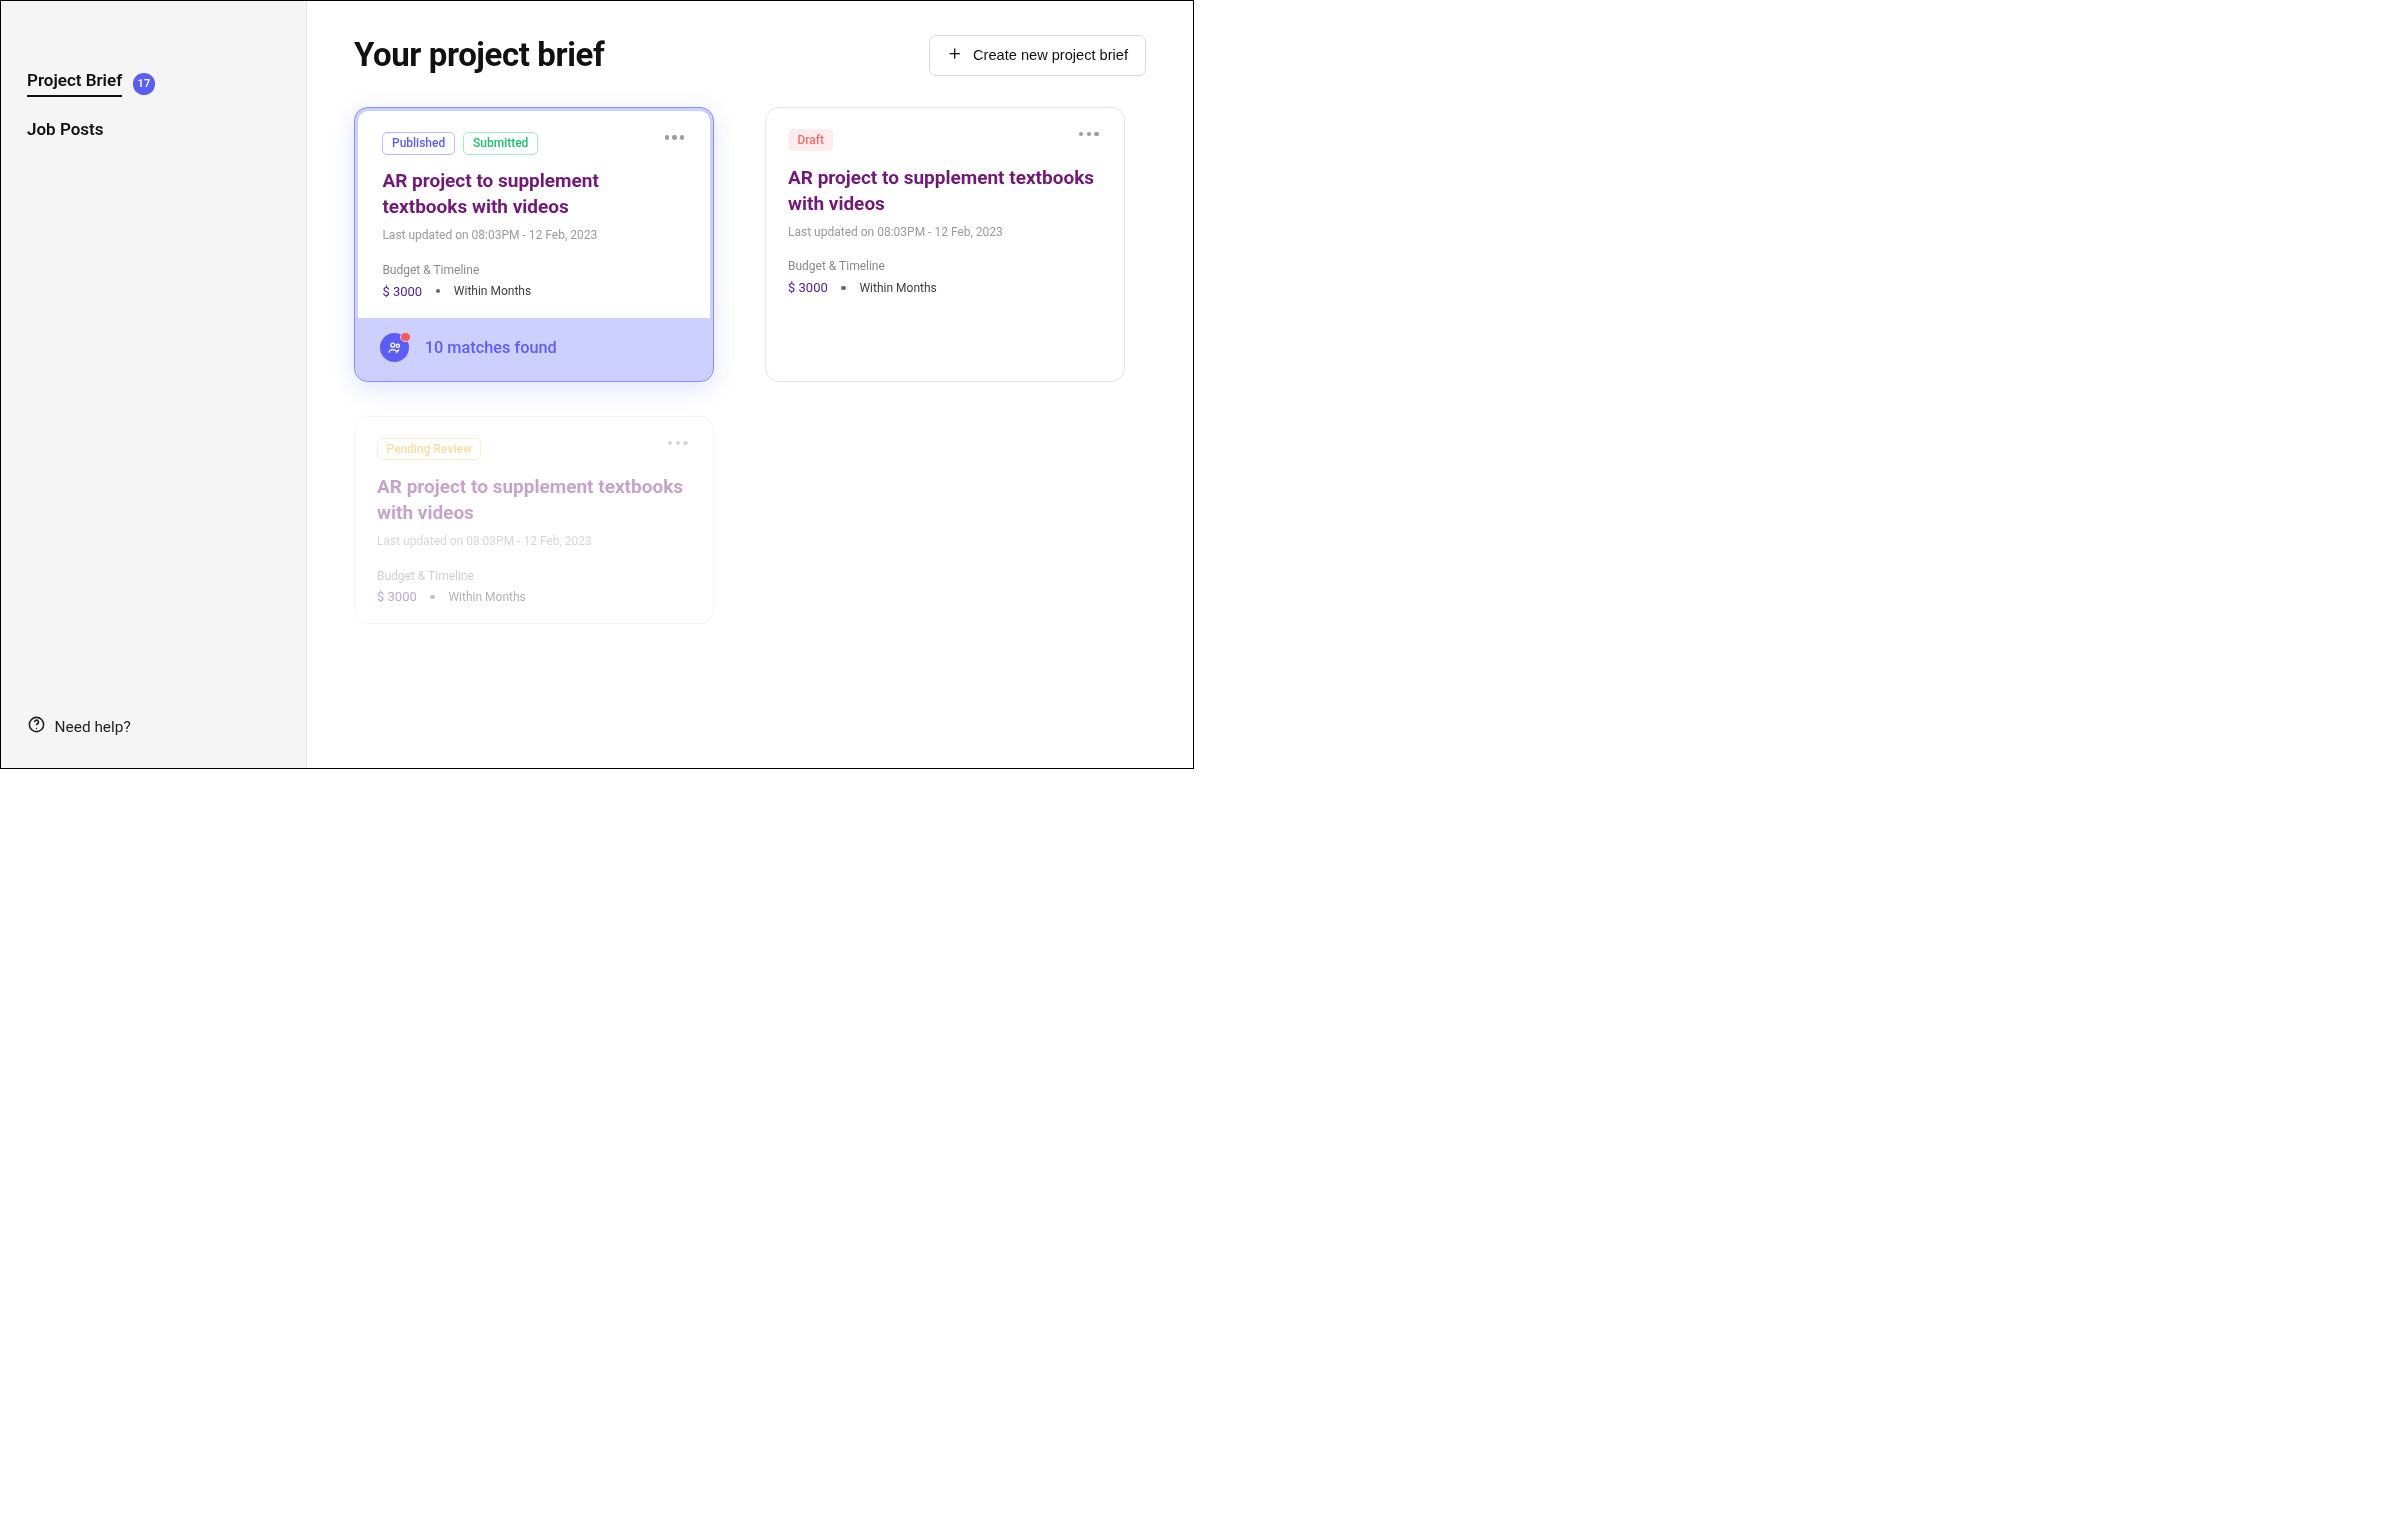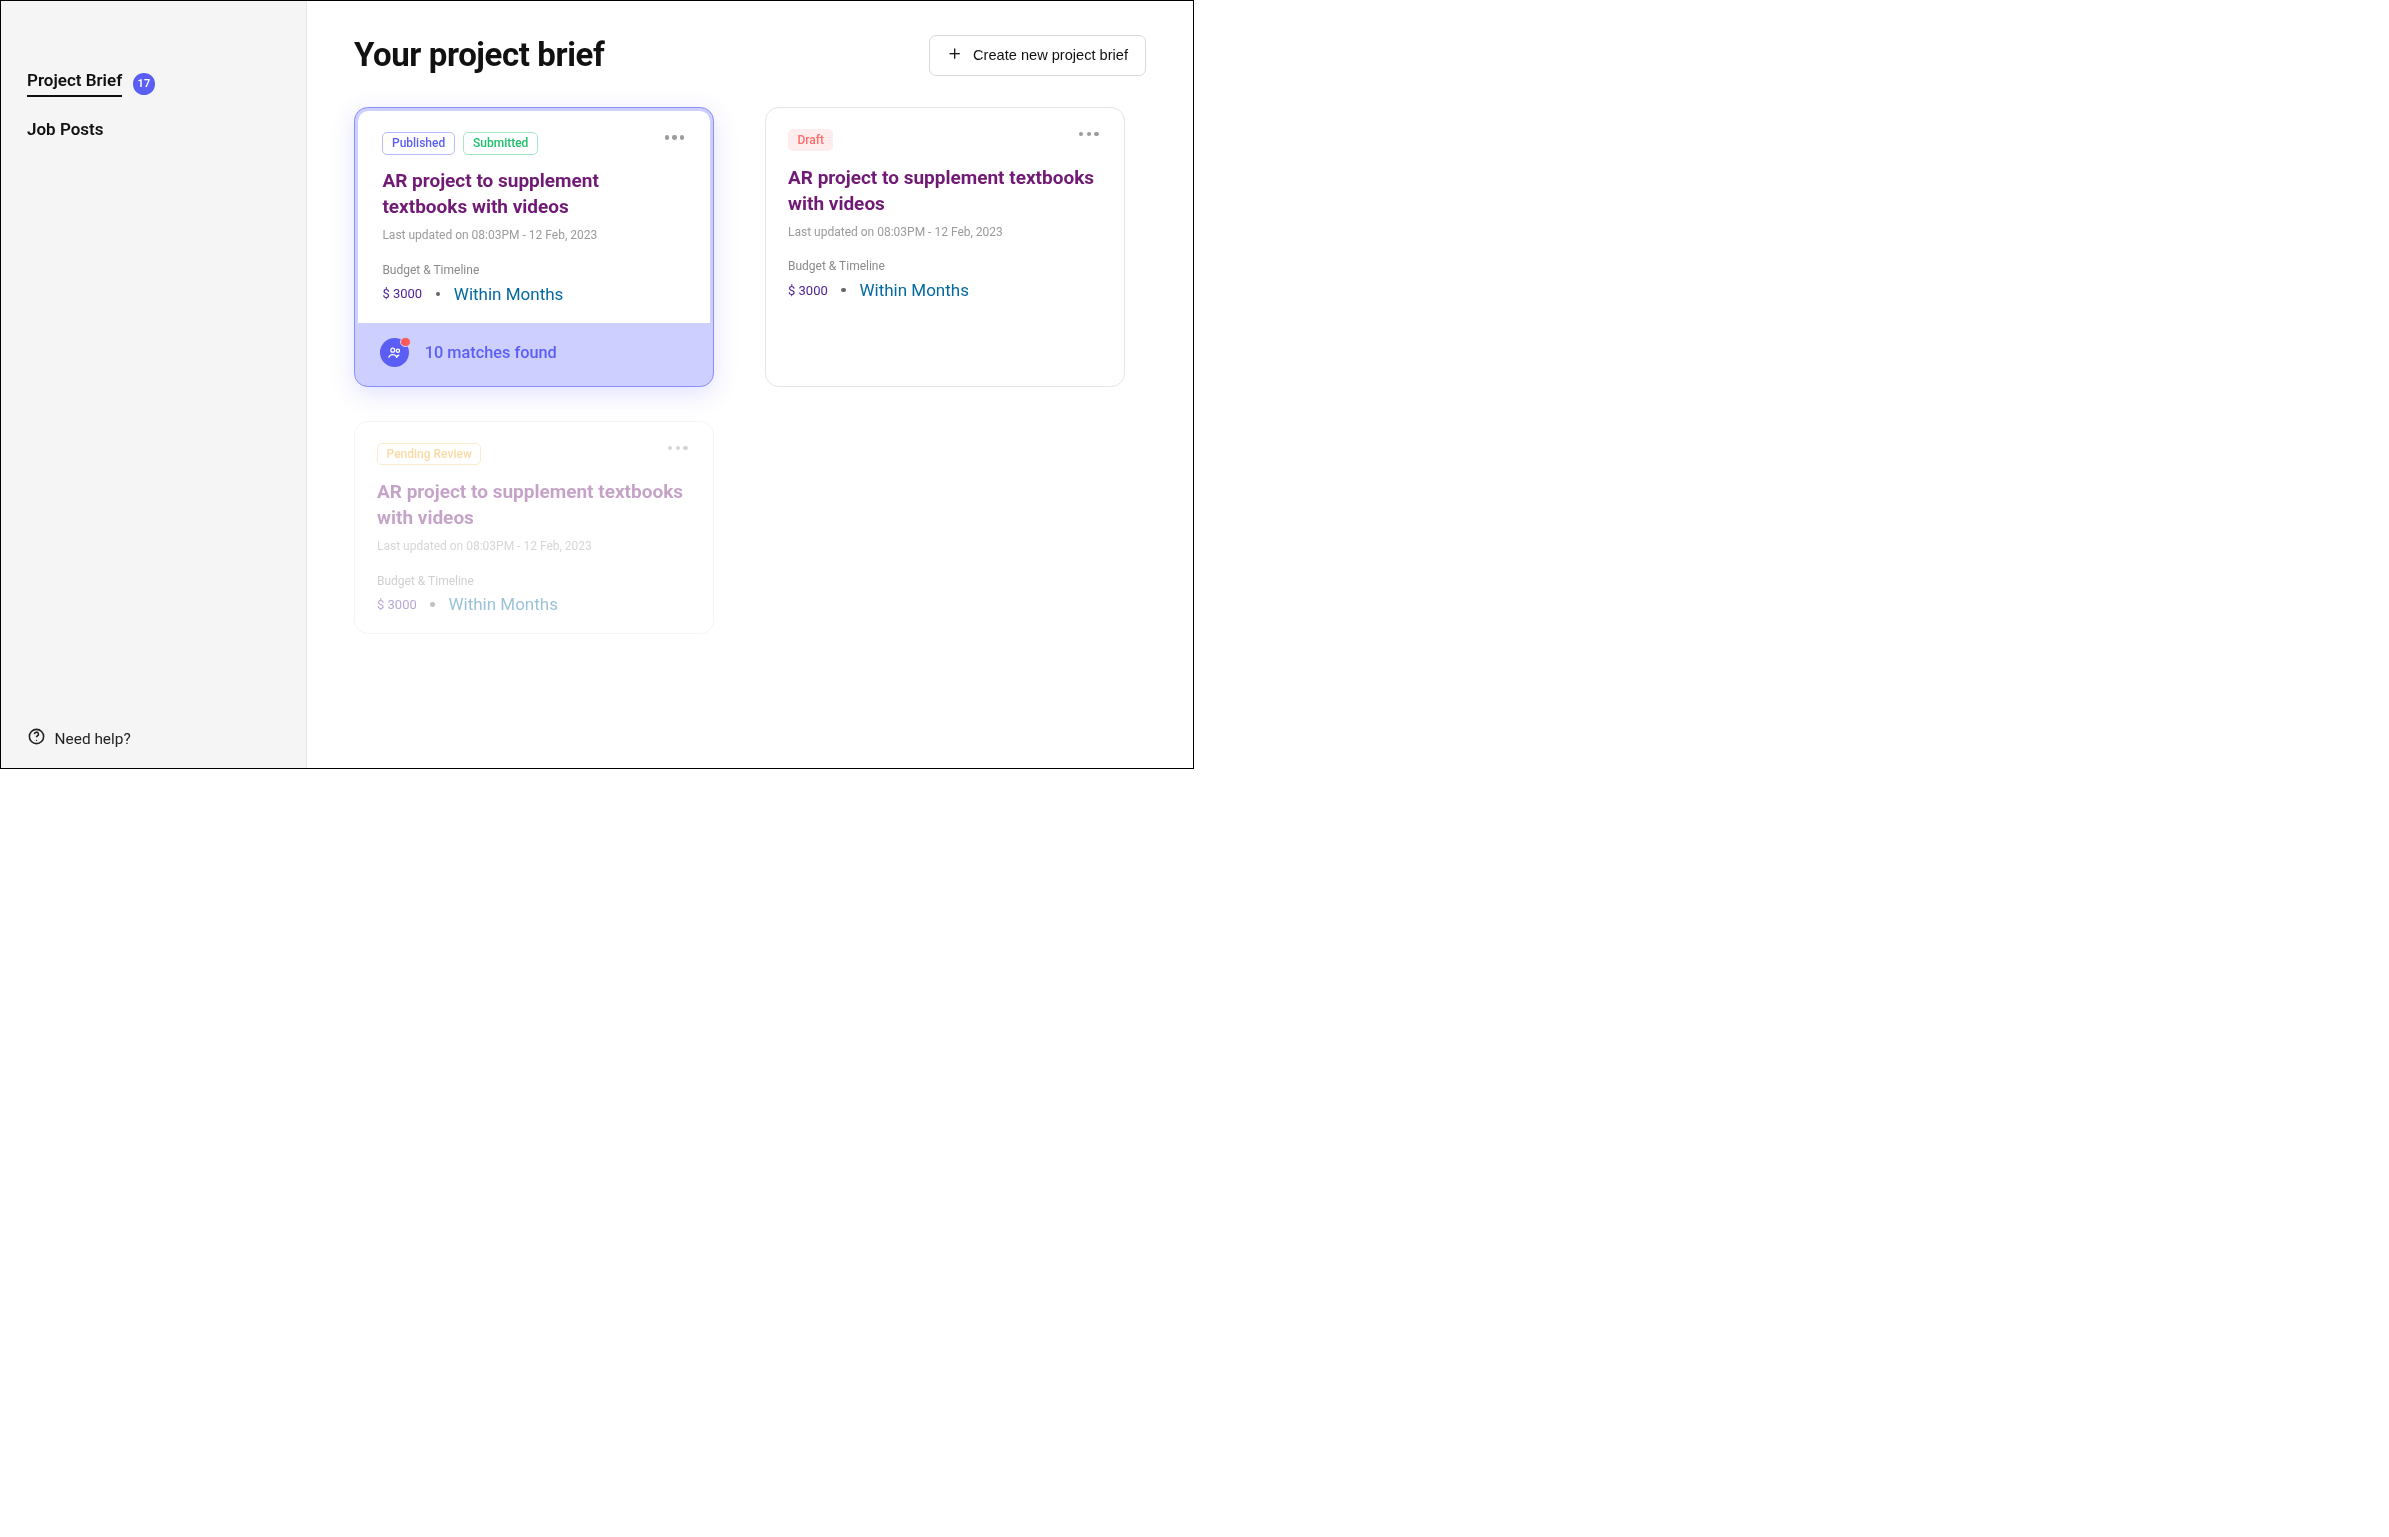--- a/index.html
+++ b/index.html
@@ -48,21 +48,21 @@
     height: 22px;
     display: inline-flex;
     align-items: center;
     justify-content: center;
     font-size: 11px;
     font-weight: 600;
     padding: 0 5.1px;
   }
   .need-help {
     position: absolute;
-    bottom: 18px;
+    bottom: 30px;
     left: 26px;
     display: flex;
     align-items: center;
     gap: 8.6px;
     font-size: 15.4px;
     color: #222;
     cursor: pointer;
   }
   .need-help svg { width: 19px; height: 19px; stroke: #222; fill: none; }
 
@@ -181,22 +181,22 @@
   }
   .budget-amount {
     font-size: 13px;
     font-weight: 400;
     color: #4c1d95;
   }
   .dot-sep {
     width: 4.3px; height: 4.3px; border-radius: 50%; background: #666;
   }
   .timeline-text {
-    font-size: 17px;
-    color: #0369a1;
+    font-size: 12px;
+    color: #404040;
   }
 
   .card-footer {
     background: #cdd0ff;
     padding: 15.4px 22px;
     display: flex;
     align-items: center;
     gap: 15.4px;
   }
   .card.highlighted .card-footer { margin: 0 3.4px 3.4px 3.4px; border-radius: 0 0 10.3px 10.3px; }

